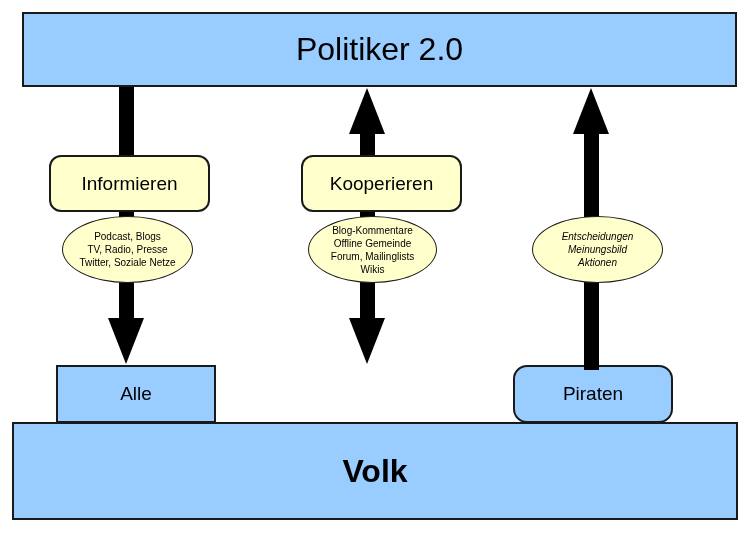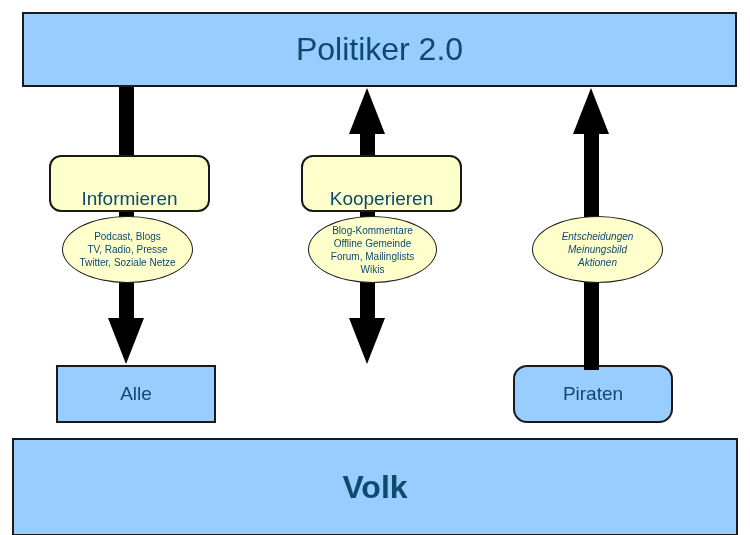--- a/index.html
+++ b/index.html
@@ -2,30 +2,30 @@
 <html><head>
 <meta charset="utf-8">
 <style>
   html, body { margin: 0; padding: 0; background: #ffffff; }
   .canvas {
     position: relative;
     width: 750px;
     height: 535px;
     background: #ffffff;
     font-family: "Liberation Sans", sans-serif;
-    color: #0c4a6e;
+    color: #000000;
     overflow: hidden;
   }
   .node { position: absolute; box-sizing: border-box; display: flex; align-items: center; justify-content: center; text-align: center; }
   .blue  { background: #99ccff; border: 2px solid #1a1a1a; z-index: 2; }
-  .yellow { background: #ffffcc; border: 2px solid #1a1a1a; border-radius: 12px; z-index: 2; align-items: flex-end; }
+  .yellow { background: #ffffcc; border: 2px solid #1a1a1a; border-radius: 12px; z-index: 2; }
   .ellipse { background: #ffffcc; border: 1.5px solid #1a1a1a; border-radius: 50%; z-index: 2; flex-direction: column; }
 
   .top-box    { left: 22px; top: 12px;  width: 715px; height: 75px; font-size: 32px; }
-  .volk-box   { left: 12px; top: 422px; width: 726px; height: 98px; font-size: 32px; font-weight: bold; margin-top: 16px; }
+  .volk-box   { left: 12px; top: 422px; width: 726px; height: 98px; font-size: 32px; font-weight: bold; }
 
   .action-box { top: 155px; height: 57px; font-size: 19px; }
   .action-1 { left: 49px;  width: 161px; }
   .action-2 { left: 301px; width: 161px; }
   .action-3 { left: 513px; width: 160px; }
 
   .chan { top: 216px; height: 67px; font-size: 10px; line-height: 13px; }
   .chan-1 { left: 62px;  width: 131px; }
   .chan-2 { left: 308px; width: 129px; }
   .chan-3 { left: 532px; width: 131px; font-style: italic; }

